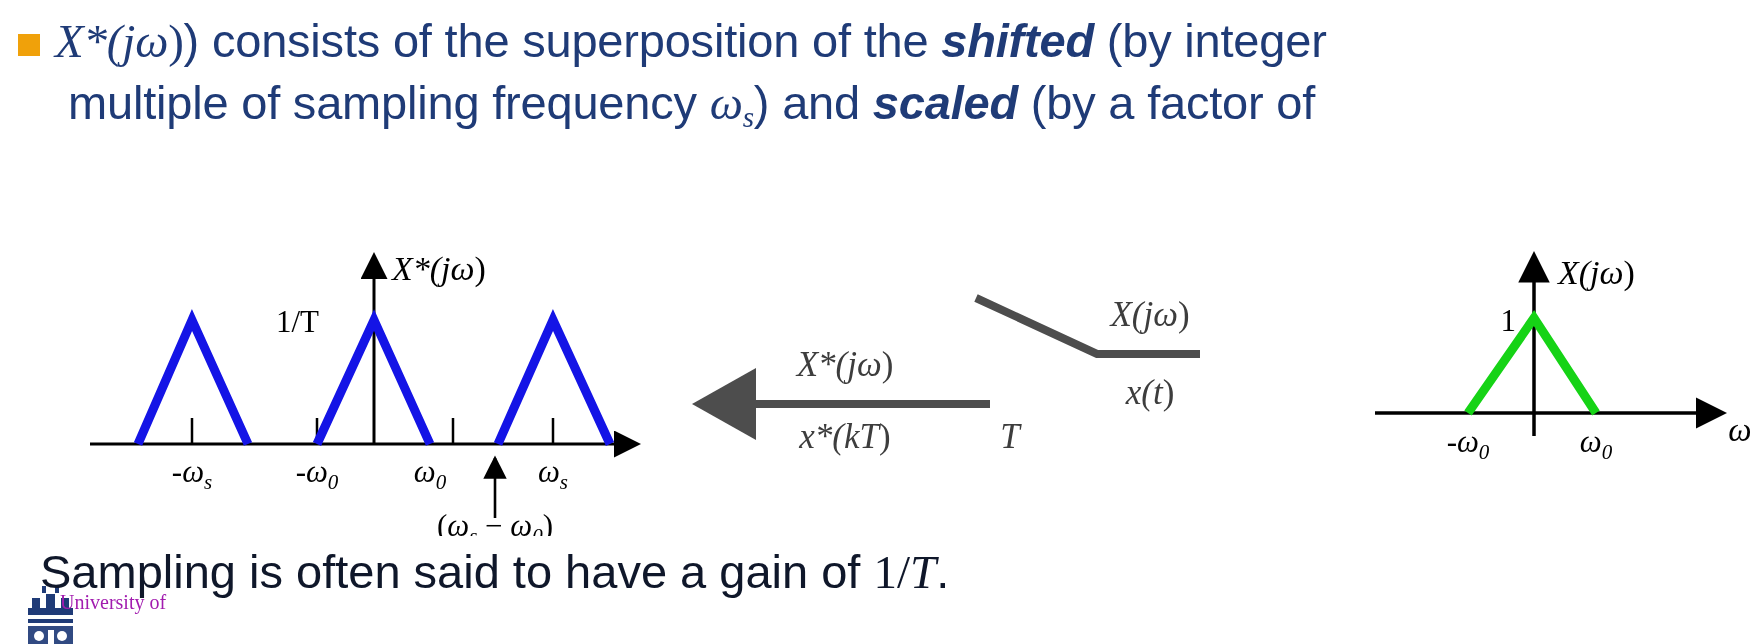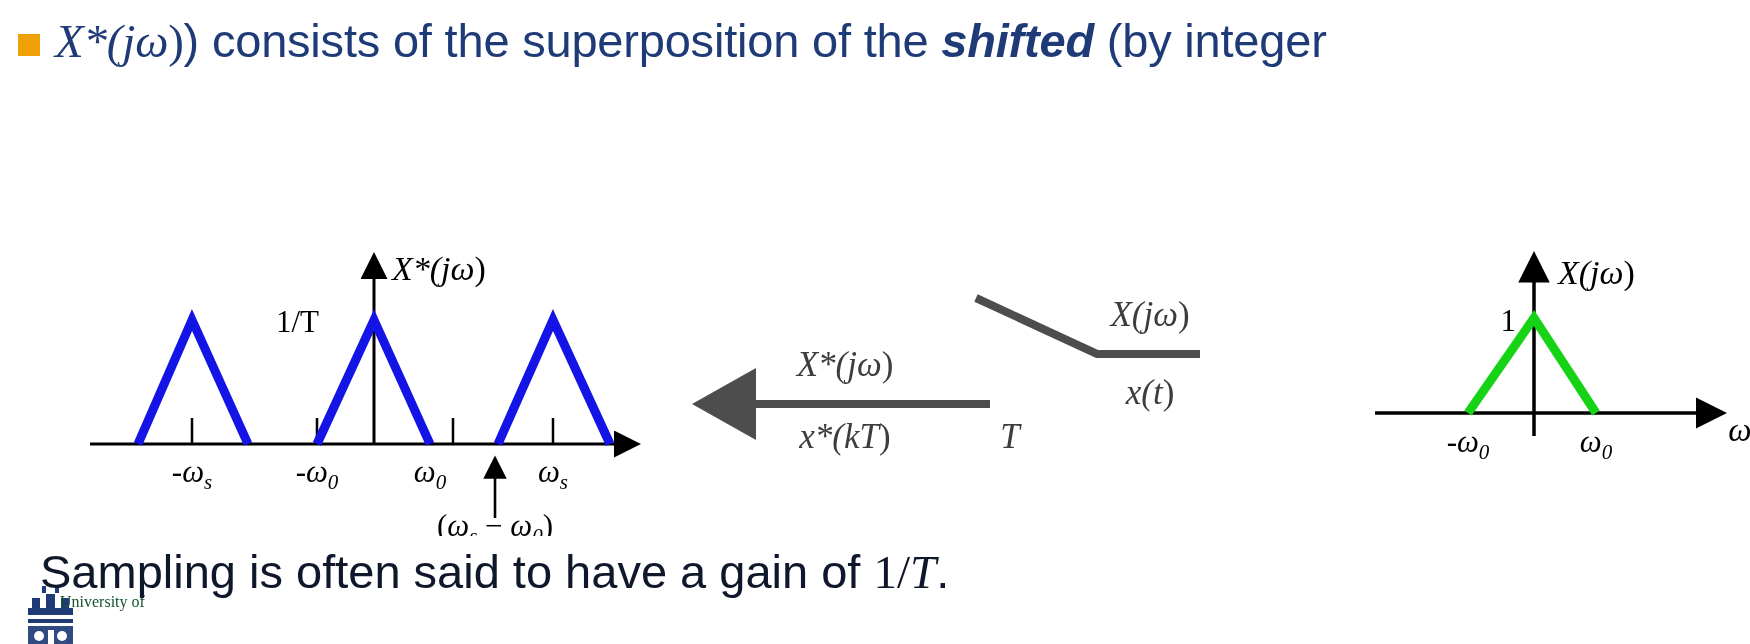--- a/index.html
+++ b/index.html
@@ -50,36 +50,37 @@
     font-family:"Liberation Sans", sans-serif;
     font-size:47px;
     font-stretch:condensed;
     white-space:nowrap;
   }
   .logo{
     position:absolute;left:10px;top:560px;width:160px;height:84px;
   }
   .logo-text{
     position:absolute;left:60px;top:588px;
-    color:#14532d;
+    color:#a21caf;
     font-family:"Liberation Serif", serif;
-    font-size:16px;
+    font-size:20px;
     line-height:20px;
   }
 </style>
 </head>
 <body>
 
 <div class="slide">
 
   <div class="bullet-block">
     <div class="bullet-marker"></div>
     <ul class="bullet-lines">
       <li class="l1"><span class="mi">X*(j</span><span class="mi">ω</span><span class="mr">)</span><span>) consists of the superposition of the </span><span class="bold">shifted</span><span> (by integer</span></li>
 
+      <li class="l2"><span>multiple of sampling frequency </span><span class="mi">ω</span><span class="sub">s</span><span>) and </span><span class="bold">scaled</span><span> (by a factor of</span></li>
 
     </ul>
   </div>
 
   <div class="figure">
     <svg width="1750" height="300" viewBox="0 0 1750 300">
       <defs>
         <marker id="arrHeadBlack" markerWidth="9" markerHeight="9" refX="7" refY="4.5" orient="auto">
           <path d="M0,0 L9,4.5 L0,9 z" fill="#000000"></path>
         </marker>

